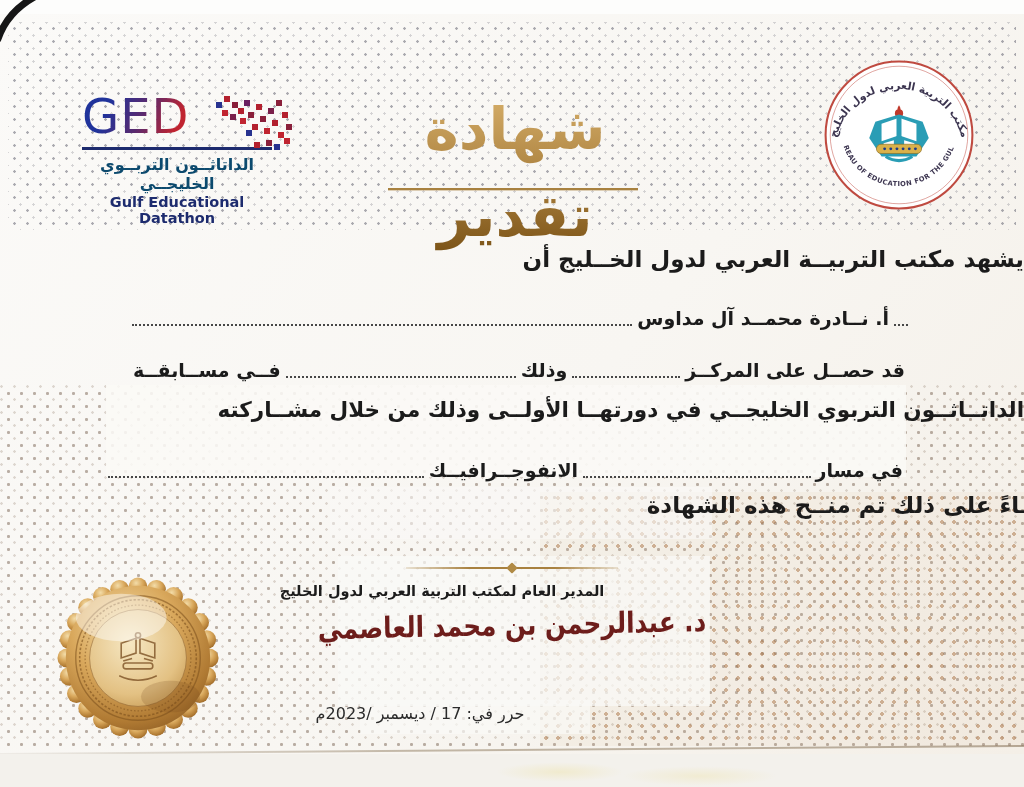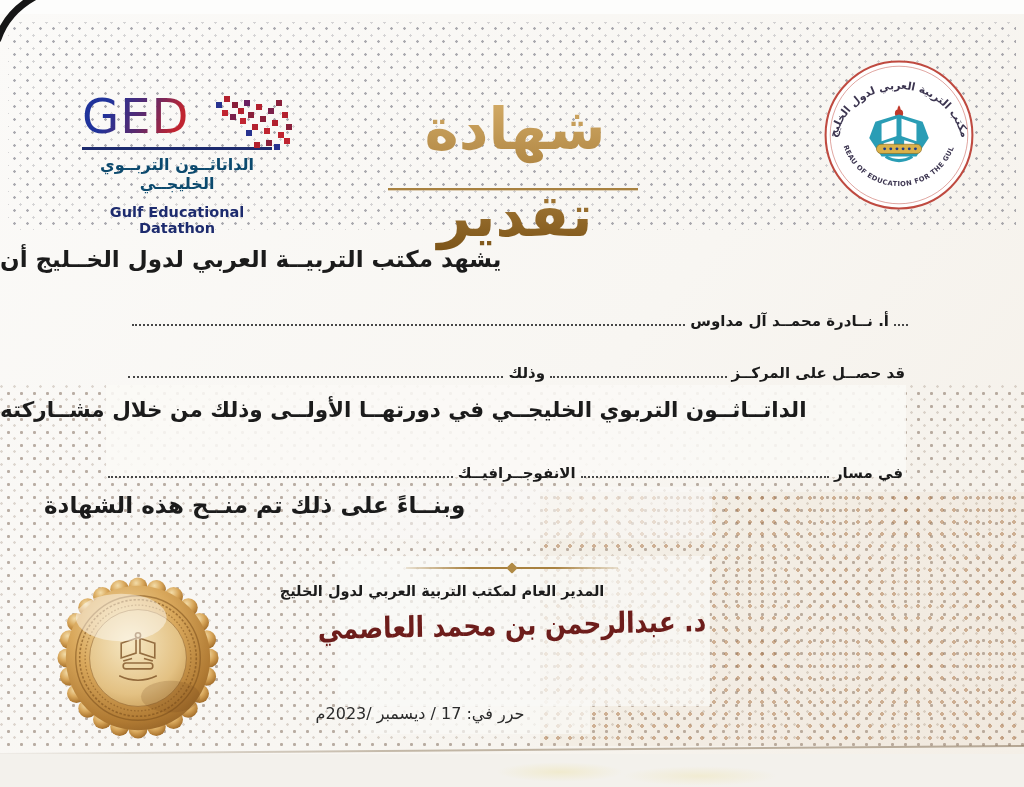--- a/index.html
+++ b/index.html
@@ -68,38 +68,38 @@
     box-shadow:
       2px 6px #27328f, 10px 0 #b3202e, 18px 6px #8a1f3a, 8px 14px #c02430,
       16px 18px #7a1f4a, 24px 12px #b3202e, 30px 4px #6a2060, 26px 22px #c02430,
       34px 16px #8a1f3a, 38px 28px #b3202e, 32px 34px #27328f, 42px 8px #b3202e,
       46px 20px #8a1f3a, 50px 32px #c02430, 54px 12px #7a1f4a, 58px 24px #b3202e,
       62px 4px #8a1f3a, 64px 36px #c02430, 52px 44px #8a1f3a, 40px 46px #b3202e,
       60px 48px #27328f, 68px 16px #b3202e, 72px 28px #8a1f3a, 70px 42px #c02430;
   }
   .ged-rule{width:190px;height:3px;background:#1d2b6e;margin:7px 0 5px;}
   .ged-ar{font-size:16px;font-weight:700;color:#0c4a6e;text-align:center;width:190px;}
-  .ged-en{font-size:14.5px;font-weight:700;color:#1d2b6e;text-align:center;width:190px;margin-top:11px;}
+  .ged-en{font-size:14.5px;font-weight:700;color:#1d2b6e;text-align:center;width:190px;margin-top:1px;}
   
   .cert-title{
     position:absolute;left:350px;top:86px;width:330px;text-align:center;
     font-size:58px;font-weight:800;line-height:1.5;
     background:linear-gradient(180deg,#d1a964 10%,#a47a38 60%,#7c5418 95%);
     -webkit-background-clip:text;background-clip:text;color:transparent;
   }
   .title-rule{position:absolute;left:388px;top:188px;width:250px;height:2px;background:#a8813f;box-shadow:0 1px 0 rgba(168,129,63,.35);}
   
   .bureau-seal{position:absolute;left:822px;top:58px;}
   
-  .bodyline{position:absolute;left:0;width:1024px;text-align:left;color:#1b1b1b;font-weight:700;white-space:nowrap;}
+  .bodyline{position:absolute;left:0;width:1024px;text-align:right;color:#1b1b1b;font-weight:700;white-space:nowrap;}
   .l1{top:246px;font-size:23px;}
   .l4{top:397px;font-size:21.5px;}
   .l6{top:492px;font-size:23px;margin-left:44px;}
   .fill-line{position:absolute;display:flex;align-items:flex-end;color:#1b1b1b;font-weight:700;}
-  .fill-line .txt{font-size:15px;line-height:1.5;padding:0 5px;white-space:nowrap;}
+  .fill-line .txt{font-size:19px;line-height:1.5;padding:0 5px;white-space:nowrap;}
   .leader{border-bottom:2.2px dotted #474747;margin-bottom:6px;}
   .name-line{top:292px;left:132px;width:776px;height:40px;}
   .rank-line{top:344px;left:128px;width:782px;height:40px;}
   .track-line{top:444px;left:108px;width:800px;height:40px;}
   .lead-fixed14{width:14px;}
   .lead-f47{flex-grow:.47;}
   .lead-f1{flex-grow:1;}
   .lead-f72{flex-grow:.72;}
   
   .divider{position:absolute;left:406px;top:567px;width:212px;height:1.5px;background:linear-gradient(to right,rgba(168,129,63,.2),#a8813f 30%,#a8813f 70%,rgba(168,129,63,.2));}
@@ -185,20 +185,21 @@
   <span class="leader lead-fixed14"></span>
   <span class="txt">أ. نــادرة محمــد آل مداوس</span>
   <span class="leader lead-f1"></span>
 </div>
 
 <div class="fill-line rank-line" dir="rtl">
   <span class="txt">قد حصــل على المركــز</span>
   <span class="leader lead-f47"></span>
   <span class="txt">وذلك</span>
   <span class="leader lead-f1"></span>
+  <span class="txt">فــي مســابقــة</span>
 </div>
 
 <div class="bodyline l4" dir="rtl">الداتــاثــون التربوي الخليجــي في دورتهــا الأولــى وذلك من خلال مشــاركته</div>
 
 <div class="fill-line track-line" dir="rtl">
   <span class="txt">في مسار</span>
   <span class="leader lead-f72"></span>
   <span class="txt">الانفوجــرافيــك</span>
   <span class="leader lead-f1"></span>
 </div>

